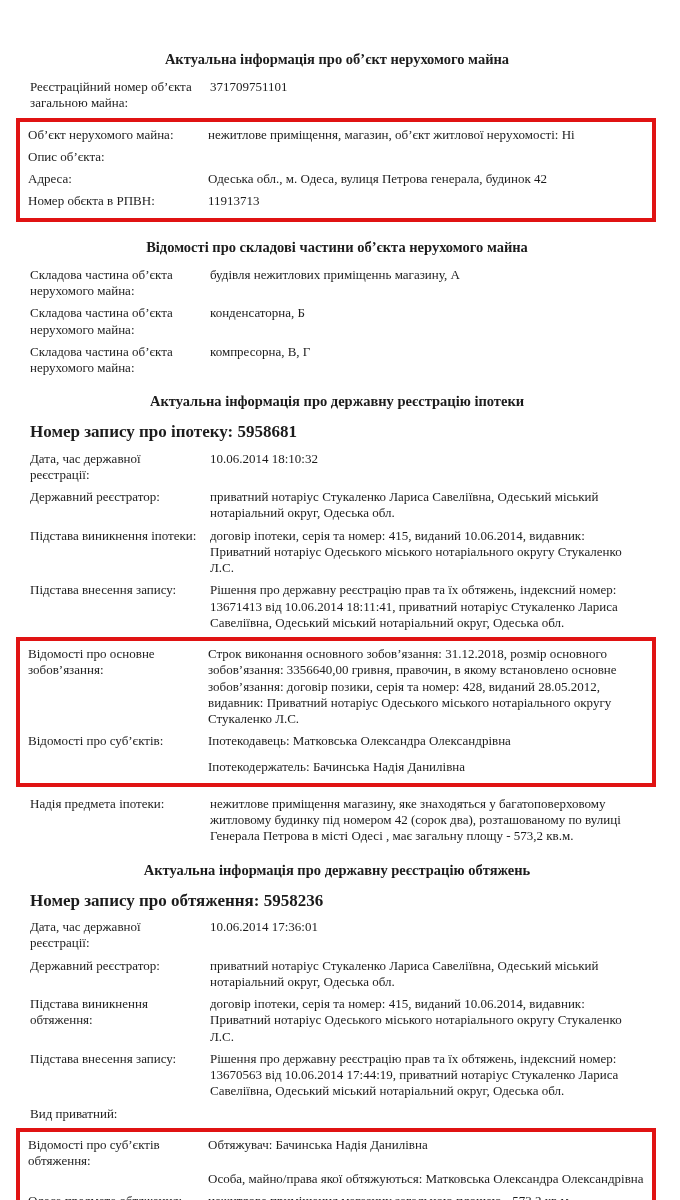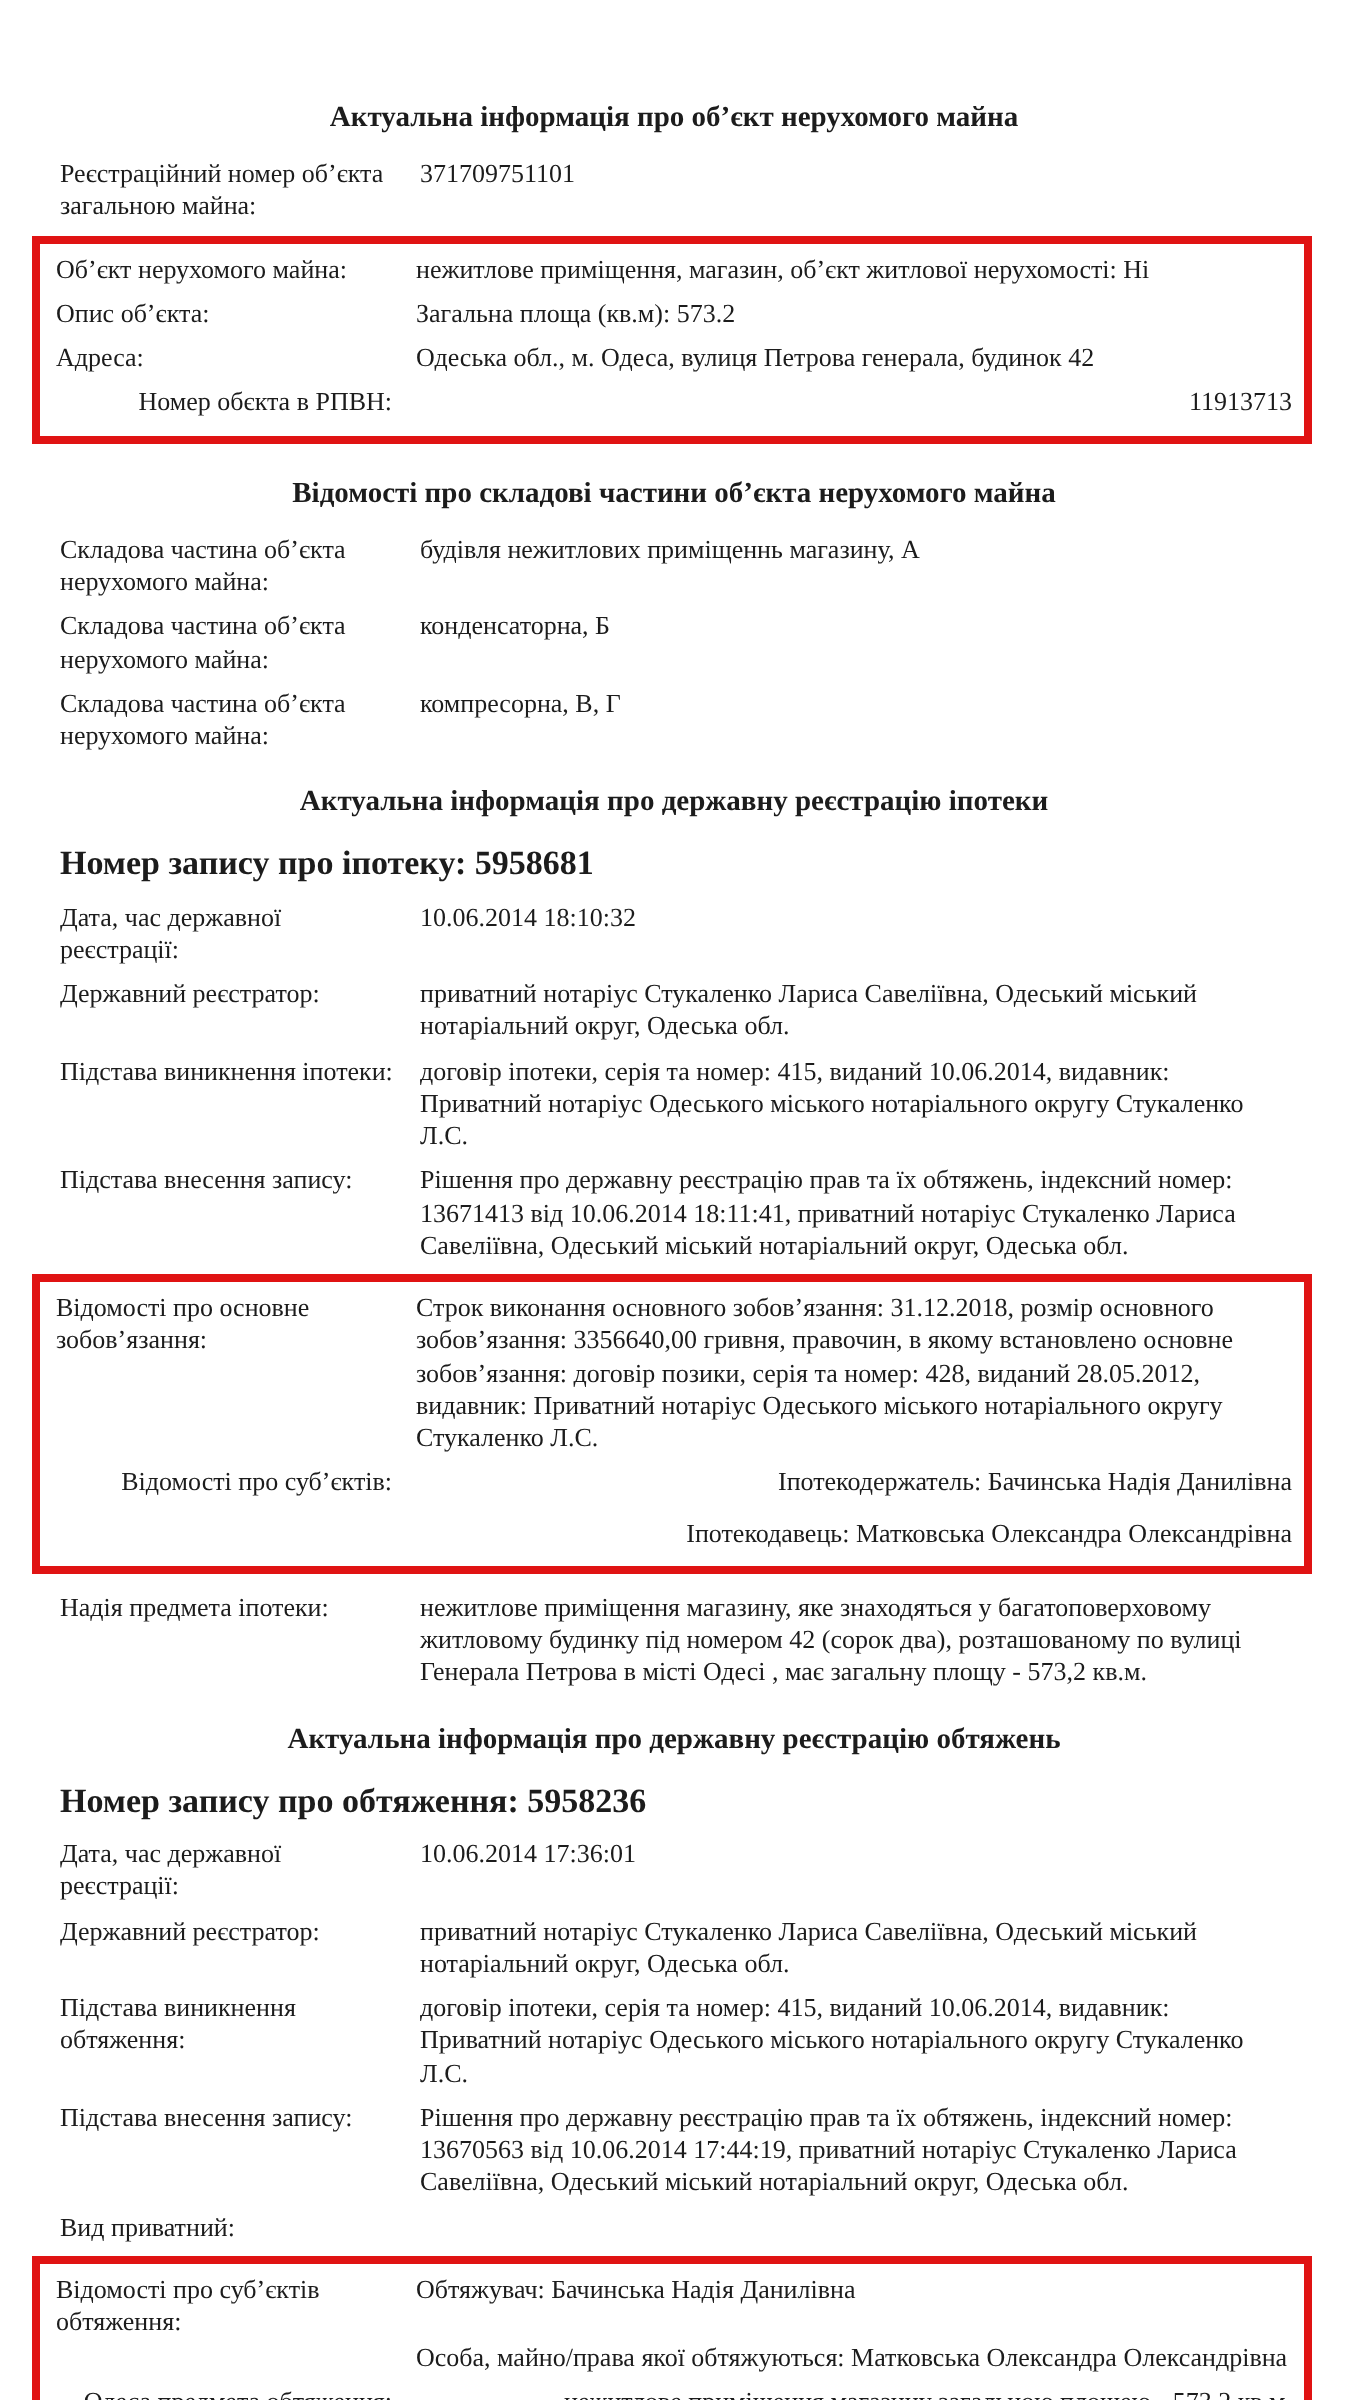--- a/index.html
+++ b/index.html
@@ -47,21 +47,20 @@
   .row .value {
     flex: 1;
   }
   .redbox {
     border: 4px solid #e01313;
     padding: 5px 6px 6px 8px;
     margin: 2px -12px 9px -14px;
   }
   .redbox .row:last-child {
     margin-bottom: 2px;
-    text-align: right;
   }
   .vline + .vline {
     margin-top: 9px;
   }
   .vline.big-gap {
     margin-top: 18px;
   }
 </style>
 </head>
 <body>
@@ -75,21 +74,20 @@
     <div class="value">371709751101</div>
   </div>
 
   <div class="redbox">
     <div class="row">
       <div class="label">Об’єкт нерухомого майна:</div>
       <div class="value">нежитлове приміщення, магазин, об’єкт житлової нерухомості: Ні</div>
     </div>
     <div class="row">
       <div class="label">Опис об’єкта:</div>
-      <div class="value">Загальна площа (кв.м): 573.2</div>
     </div>
     <div class="row">
       <div class="label">Адреса:</div>
       <div class="value">Одеська обл., м. Одеса, вулиця Петрова генерала, будинок 42</div>
     </div>
     <div class="row">
       <div class="label">Номер обєкта в РПВН:</div>
       <div class="value">11913713</div>
     </div>
   </div>
@@ -130,22 +128,22 @@
   </div>
 
   <div class="redbox">
     <div class="row">
       <div class="label">Відомості про основне зобов’язання:</div>
       <div class="value">Строк виконання основного зобов’язання: 31.12.2018, розмір основного зобов’язання: 3356640,00 гривня, правочин, в якому встановлено основне зобов’язання: договір позики, серія та номер: 428, виданий 28.05.2012, видавник: Приватний нотаріус Одеського міського нотаріального округу Стукаленко Л.С.</div>
     </div>
     <div class="row">
       <div class="label">Відомості про суб’єктів:</div>
       <div class="value">
+        <div class="vline">Іпотекодавець: Матковська Олександра Олександрівна</div>
         <div class="vline">Іпотекодержатель: Бачинська Надія Данилівна</div>
-        <div class="vline">Іпотекодавець: Матковська Олександра Олександрівна</div>
       </div>
     </div>
   </div>
 
   <div class="row">
     <div class="label">Надія предмета іпотеки:</div>
     <div class="value">нежитлове приміщення магазину, яке знаходяться у багатоповерховому житловому будинку під номером 42 (сорок два), розташованому по вулиці Генерала Петрова в місті Одесі , має загальну площу -  573,2 кв.м.</div>
   </div>
 
   <div class="sec-title">Актуальна інформація про державну реєстрацію обтяжень</div>

